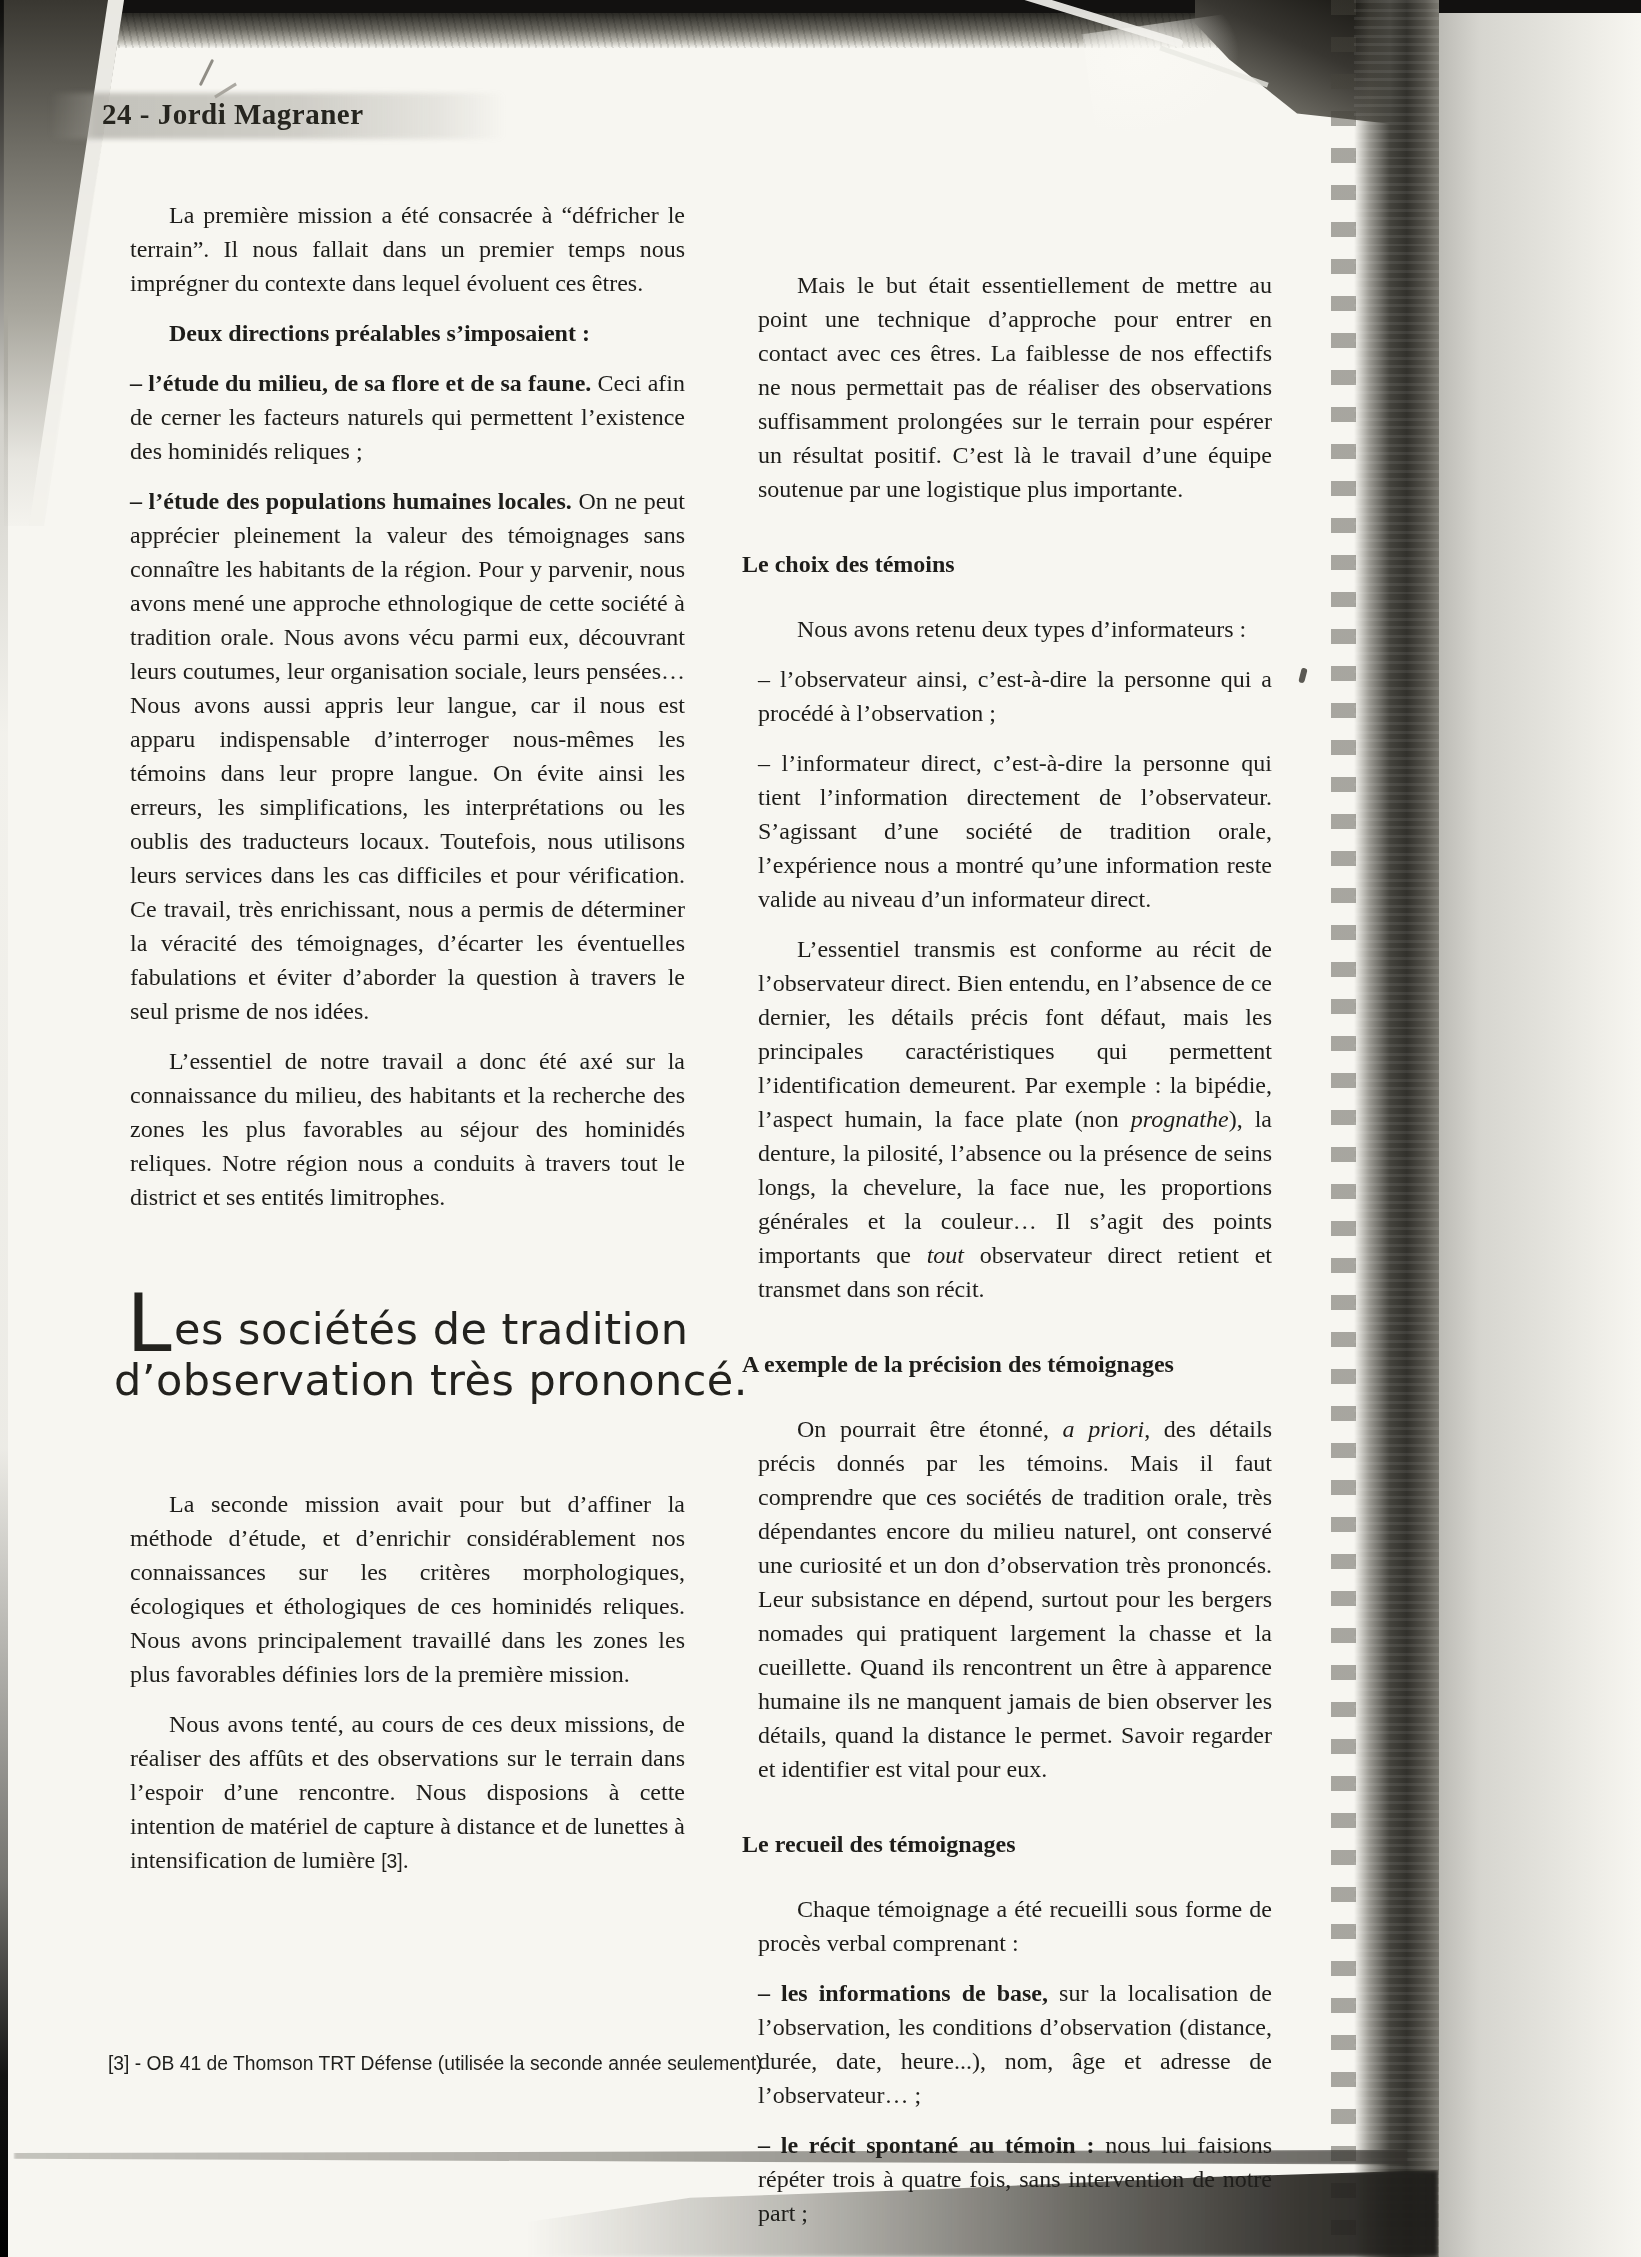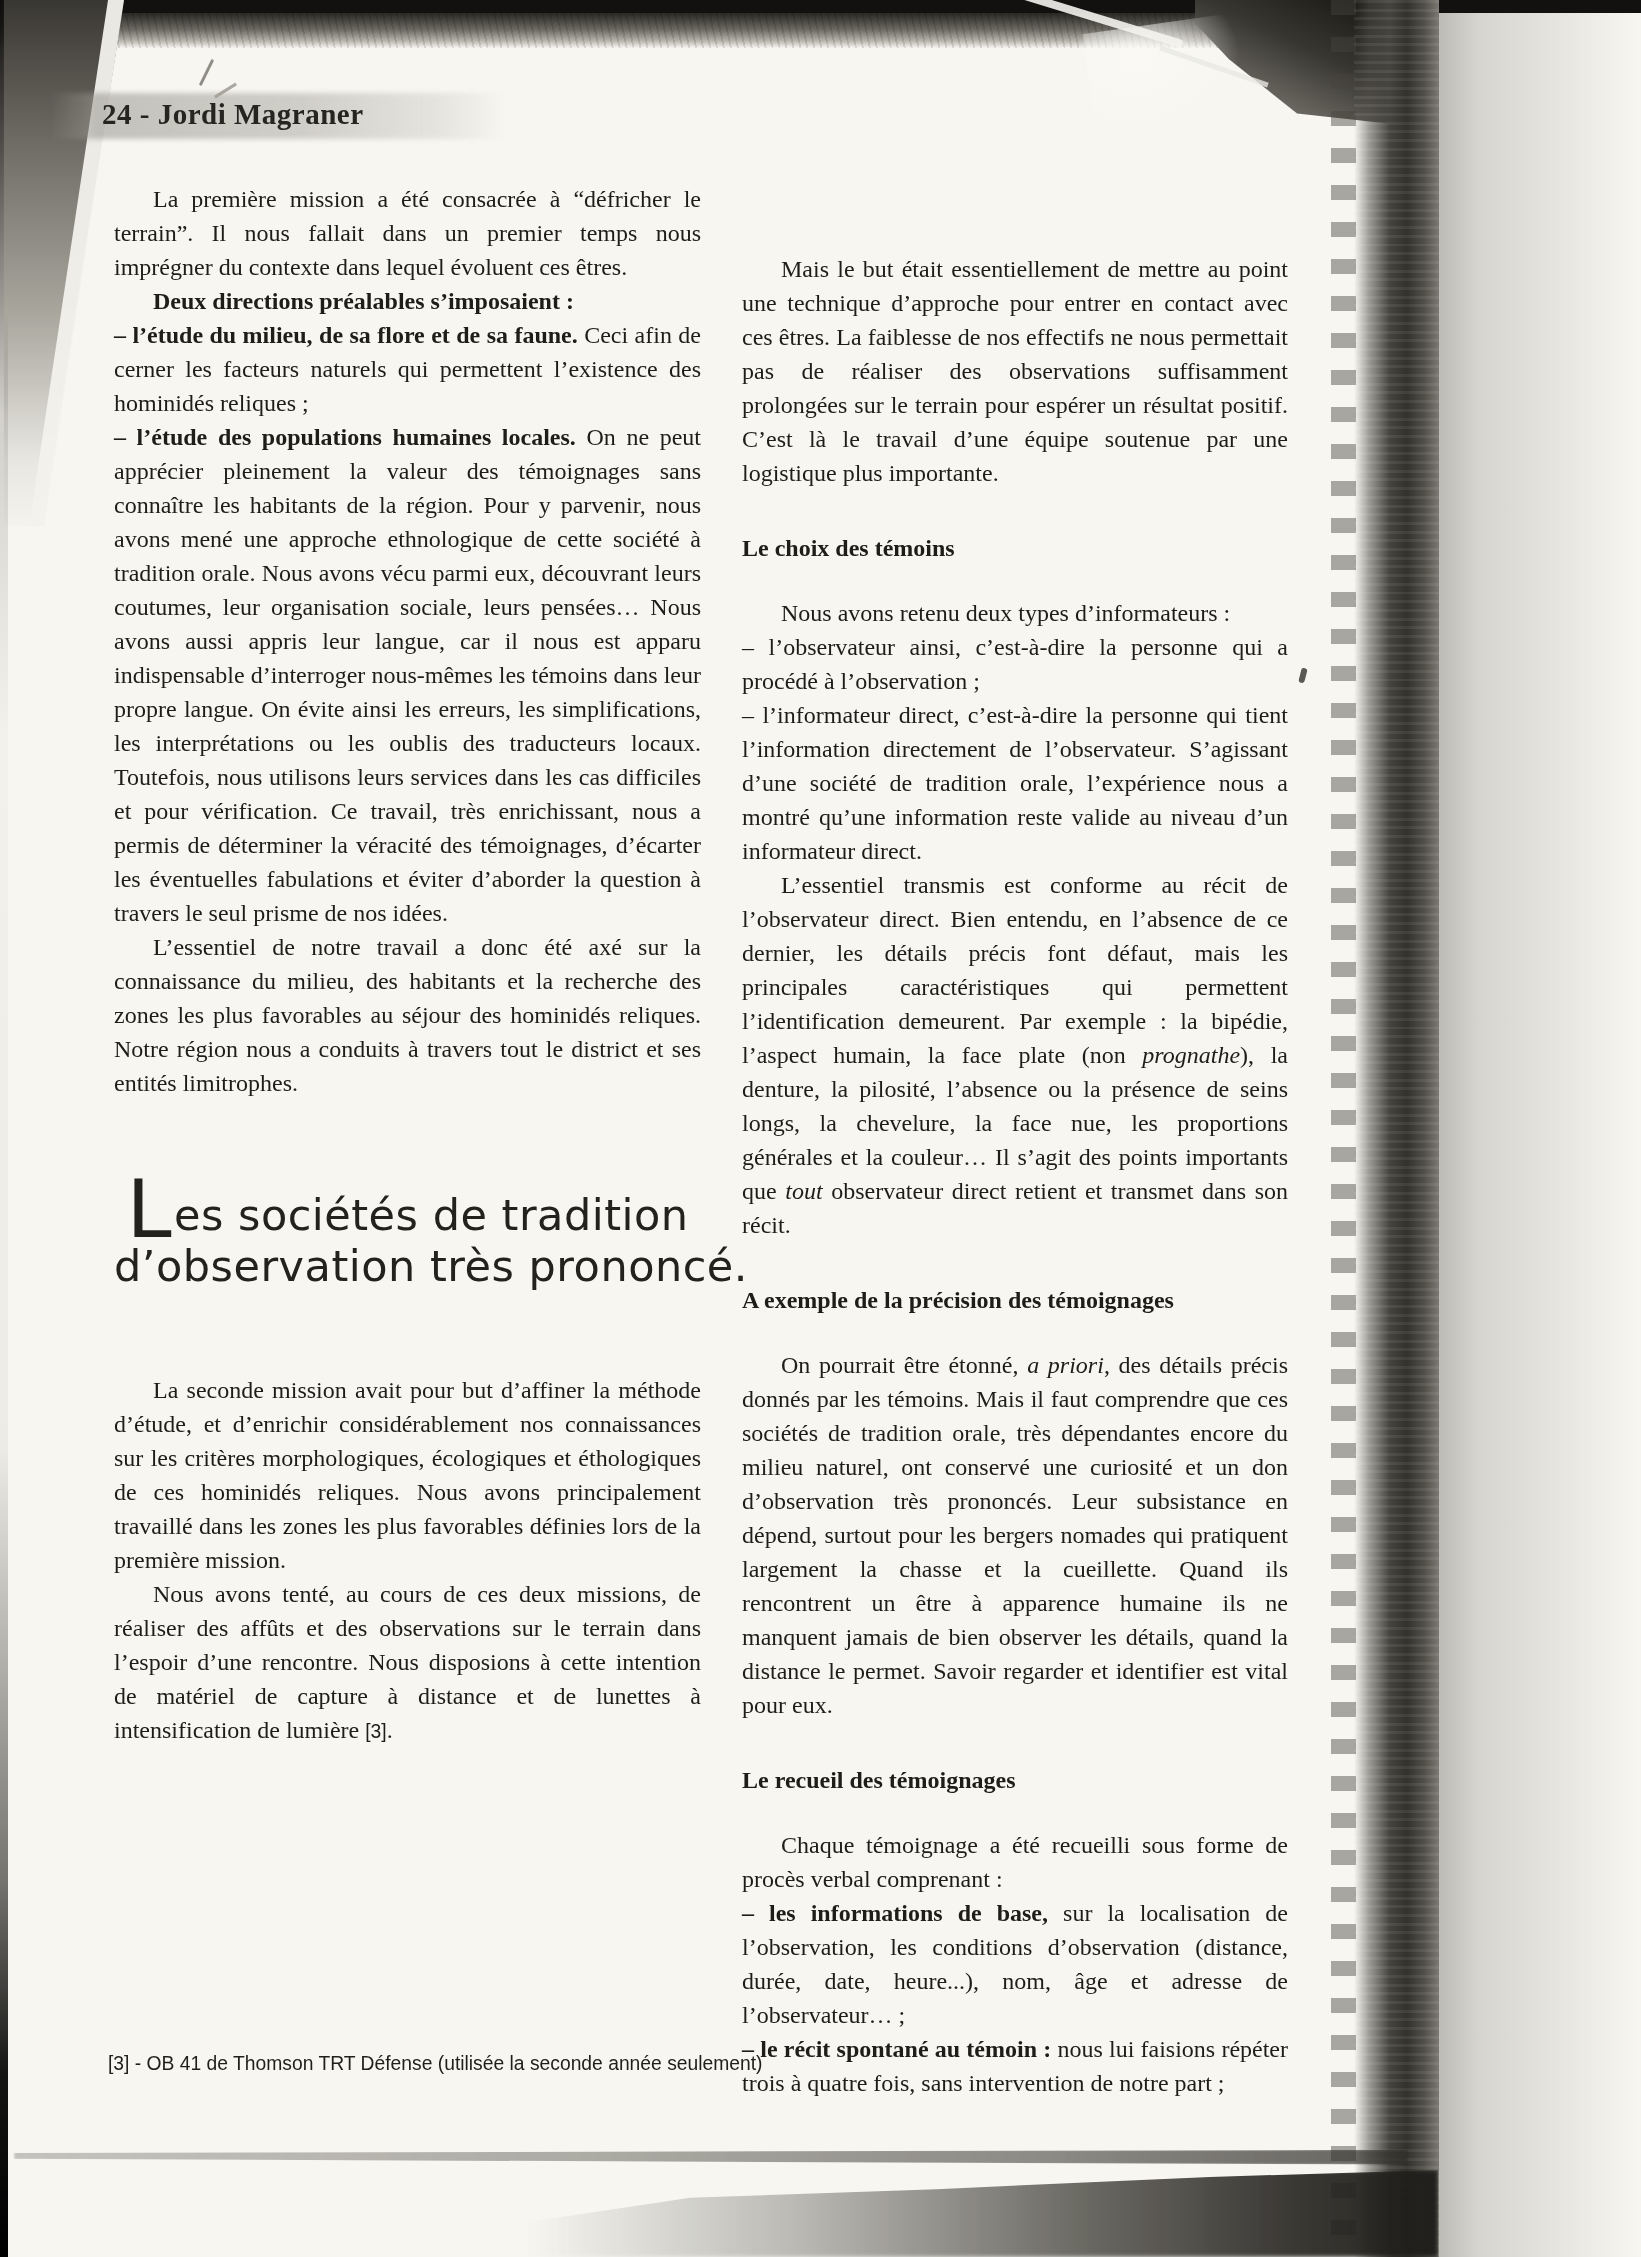--- a/index.html
+++ b/index.html
@@ -103,21 +103,21 @@
     filter:blur(2.9px);border-radius:7.7px;
   }
   .header{
     position:absolute;left:102px;top:98px;
     font-size:29px;font-weight:600;letter-spacing:0.5px;color:#26251f;
   }
   
   .col{position:absolute;font-size:24px;line-height:34px;}
   .col-left{left:114px;top:182px;width:587px;}
   .col-right{left:742px;top:252px;width:546px;}
-  .para{margin:0;text-align:justify;}
+  .para{margin:16px;text-align:justify;}
   .para.ind{text-indent:39px;}
   .b{font-weight:700;}
   .i{font-style:italic;}
   .ref{font-family:"Liberation Sans",sans-serif;font-size:19.3px;}
   .subhead{font-weight:700;margin:41px 0 31px;}
   .quote{
     text-align:center;margin:77px 0 81px;
     font-family:"DejaVu Sans",sans-serif;
     font-size:43px;line-height:51px;color:#23221e;letter-spacing:0.5px;
   }

